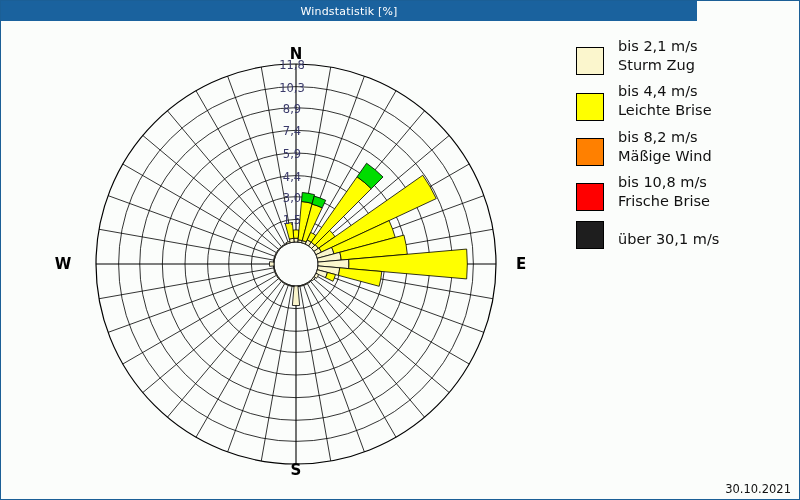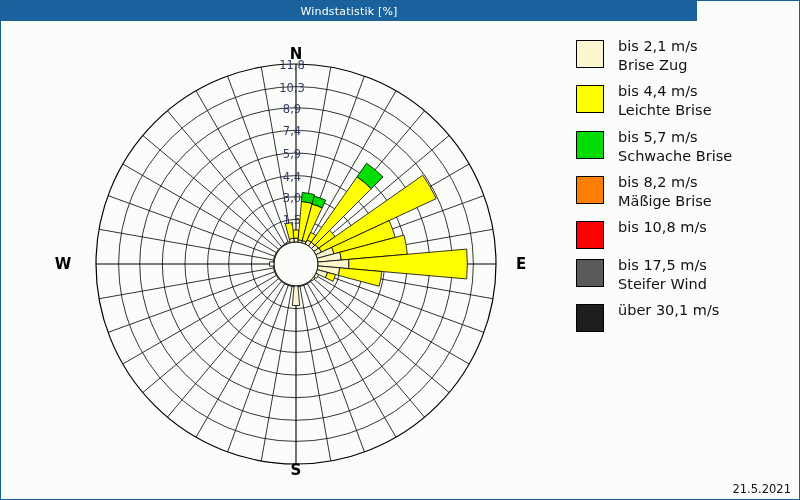--- a/index.html
+++ b/index.html
@@ -35,21 +35,21 @@
   }
   #lbl-n{left:265px;top:24px;width:60px;}
   #lbl-s{left:265px;top:440px;width:60px;}
   #lbl-e{left:500px;top:234px;width:40px;}
   #lbl-w{left:42px;top:234px;width:40px;}
   
   #legend{
     position:absolute;left:575px;top:36px;width:220px;
   }
   .leg-row{
-    display:flex;align-items:flex-start;margin-bottom:7px;
+    display:flex;align-items:flex-end;margin-bottom:7px;
   }
   .swatch{
     width:26px;height:26px;
     border:1px solid #000;
     flex:0 0 auto;margin-right:14px;margin-top:3px;
   }
   .leg-txt{
     font-size:14.5px;color:#111;line-height:1.32;
   }
   .leg-txt .l2{display:block;}
@@ -184,42 +184,34 @@
       </svg>
     <div class="compass" id="lbl-n">N</div>
     <div class="compass" id="lbl-e">E</div>
     <div class="compass" id="lbl-s">S</div>
     <div class="compass" id="lbl-w">W</div>
   </div>
 
   <div id="legend">
       <div class="leg-row">
         <div class="swatch" style="background: rgb(251, 246, 205);"></div>
-        <div class="leg-txt"><span>bis 2,1 m/s</span><span class="l2">Brise Zug</span></div>
+        <div class="leg-txt"><span>bis 2,1 m/s</span><span class="l2">Sturm Zug</span></div>
       </div>
       <div class="leg-row">
         <div class="swatch" style="background: rgb(255, 255, 0);"></div>
         <div class="leg-txt"><span>bis 4,4 m/s</span><span class="l2">Leichte Brise</span></div>
       </div>
       <div class="leg-row">
-        <div class="swatch" style="background: rgb(0, 221, 0);"></div>
-        <div class="leg-txt"><span>bis 5,7 m/s</span><span class="l2">Schwache Brise</span></div>
-      </div>
-      <div class="leg-row">
         <div class="swatch" style="background: rgb(255, 128, 0);"></div>
-        <div class="leg-txt"><span>bis 8,2 m/s</span><span class="l2">Mäßige Brise</span></div>
+        <div class="leg-txt"><span>bis 8,2 m/s</span><span class="l2">Mäßige Wind</span></div>
       </div>
       <div class="leg-row">
         <div class="swatch" style="background: rgb(255, 0, 0);"></div>
-        <div class="leg-txt"><span>bis 10,8 m/s</span></div>
-      </div>
-      <div class="leg-row">
-        <div class="swatch" style="background: rgb(90, 90, 90);"></div>
-        <div class="leg-txt"><span>bis 17,5 m/s</span><span class="l2">Steifer Wind</span></div>
+        <div class="leg-txt"><span>bis 10,8 m/s</span><span class="l2">Frische Brise</span></div>
       </div>
       <div class="leg-row">
         <div class="swatch" style="background: rgb(30, 30, 30);"></div>
         <div class="leg-txt"><span>über 30,1 m/s</span></div>
       </div>
     </div>
 
-  <div id="datestamp">21.5.2021</div>
+  <div id="datestamp">30.10.2021</div>
 </div>
 
 </body></html>

